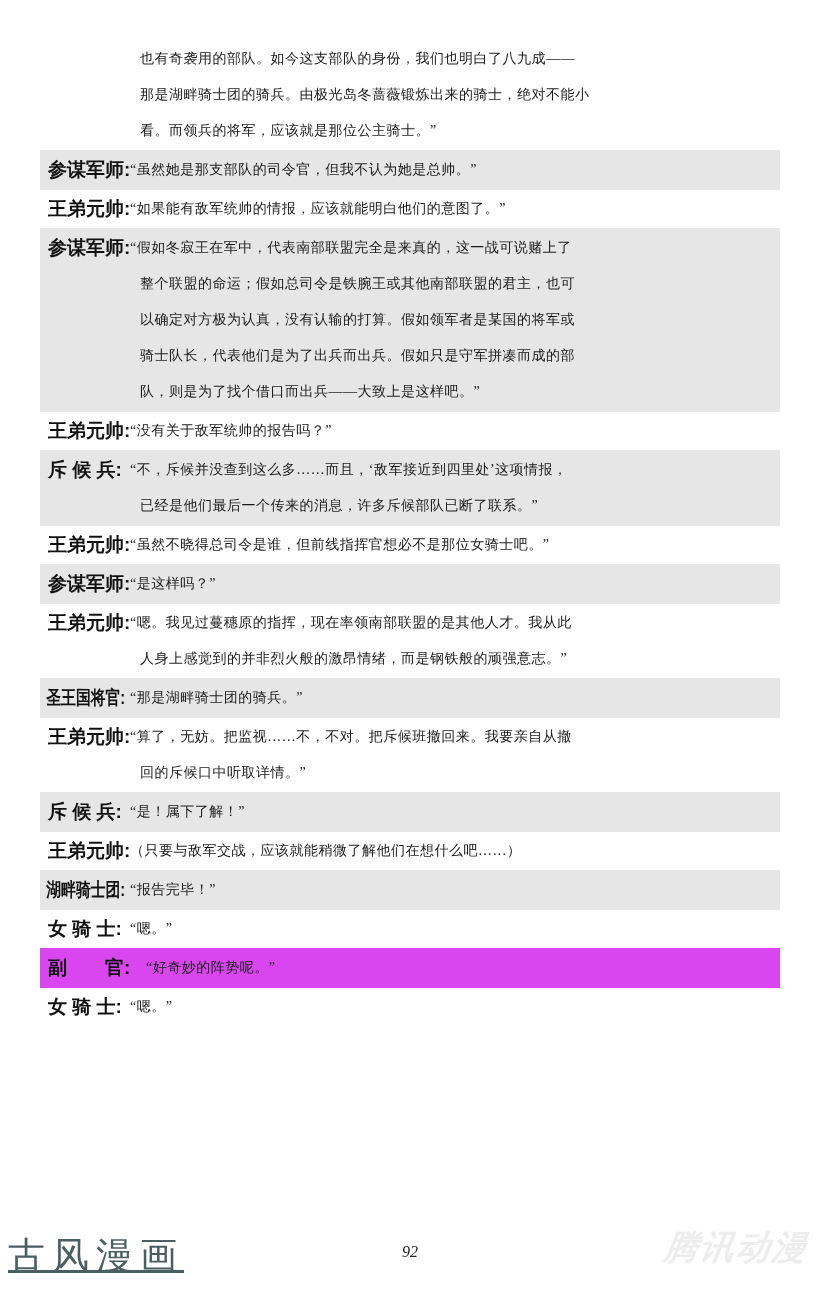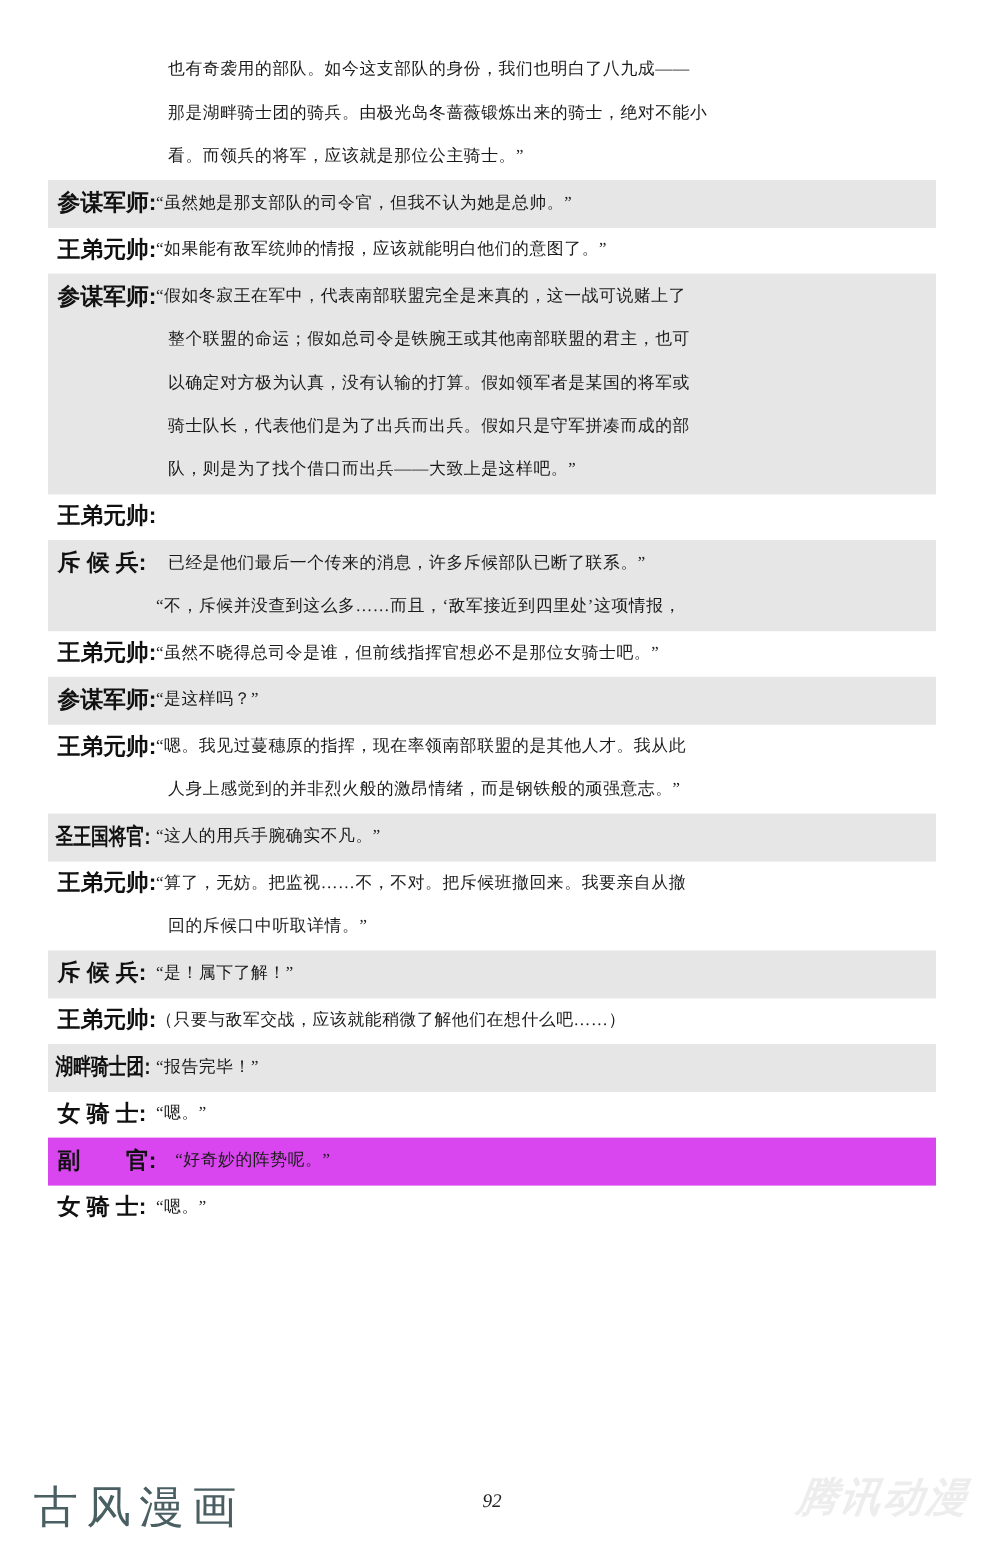--- a/index.html
+++ b/index.html
@@ -66,25 +66,26 @@
     font-size: 26px;
     line-height: 34px;
     letter-spacing: 1px;
     color: #0d0d0d;
   }
 
   .section-bottom { }
 
   .footer { position: absolute; left: 0; right: 0; bottom: 0; height: 60px; }
   .guffeng-watermark {
-    position: absolute; left: 28px; top: 0px;
+    position: absolute; left: 8px; top: 0px;
     font-family: "DejaVu Serif", serif;
     font-size: 37px;
     letter-spacing: 7px;
     color: #4a5f62;
+    text-decoration: underline;
   }
   .page-number {
     position: absolute; left: 385px; top: 12px; width: 50px;
     text-align: center;
     font-family: "Liberation Serif", serif;
     font-style: italic;
     font-size: 16px;
     color: #222;
   }
   .tencent-watermark {
@@ -130,26 +131,29 @@
           <div class="lines">
             <div class="line outdent">“假如冬寂王在军中，代表南部联盟完全是来真的，这一战可说赌上了</div>
             <div class="line">整个联盟的命运；假如总司令是铁腕王或其他南部联盟的君主，也可</div>
             <div class="line">以确定对方极为认真，没有认输的打算。假如领军者是某国的将军或</div>
             <div class="line">骑士队长，代表他们是为了出兵而出兵。假如只是守军拼凑而成的部</div>
             <div class="line">队，则是为了找个借口而出兵——大致上是这样吧。”</div>
           </div>
         </div>
         <div class="row">
           <div class="speaker">王弟元帅:</div>
+          <div class="lines">
+            <div class="line outdent">“没有关于敌军统帅的报告吗？”</div>
+          </div>
         </div>
         <div class="row shaded" style="background: rgb(230, 230, 230);">
           <div class="speaker">斥 候 兵:</div>
           <div class="lines">
+            <div class="line outdent">“不，斥候并没查到这么多……而且，‘敌军接近到四里处’这项情报，</div>
             <div class="line">已经是他们最后一个传来的消息，许多斥候部队已断了联系。”</div>
-            <div class="line outdent">“不，斥候并没查到这么多……而且，‘敌军接近到四里处’这项情报，</div>
           </div>
         </div>
         <div class="row">
           <div class="speaker">王弟元帅:</div>
           <div class="lines">
             <div class="line outdent">“虽然不晓得总司令是谁，但前线指挥官想必不是那位女骑士吧。”</div>
           </div>
         </div>
         <div class="row shaded" style="background: rgb(230, 230, 230);">
           <div class="speaker">参谋军师:</div>
@@ -160,21 +164,21 @@
         <div class="row">
           <div class="speaker">王弟元帅:</div>
           <div class="lines">
             <div class="line outdent">“嗯。我见过蔓穗原的指挥，现在率领南部联盟的是其他人才。我从此</div>
             <div class="line">人身上感觉到的并非烈火般的激昂情绪，而是钢铁般的顽强意志。”</div>
           </div>
         </div>
         <div class="row shaded" style="background: rgb(230, 230, 230);">
           <div class="speaker condensed">圣王国将官:</div>
           <div class="lines">
-            <div class="line outdent">“这人的用兵手腕确实不凡。”</div>
+            <div class="line outdent">“那是湖畔骑士团的骑兵。”</div>
           </div>
         </div>
         <div class="row">
           <div class="speaker">王弟元帅:</div>
           <div class="lines">
             <div class="line outdent">“算了，无妨。把监视……不，不对。把斥候班撤回来。我要亲自从撤</div>
             <div class="line">回的斥候口中听取详情。”</div>
           </div>
         </div>
         <div class="row shaded" style="background: rgb(230, 230, 230);">

